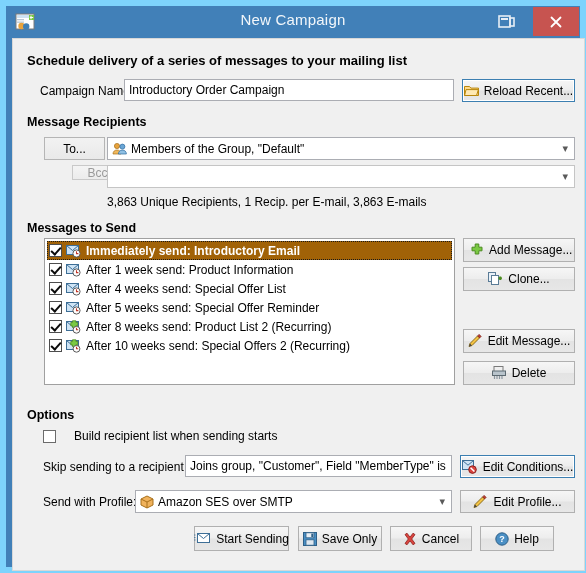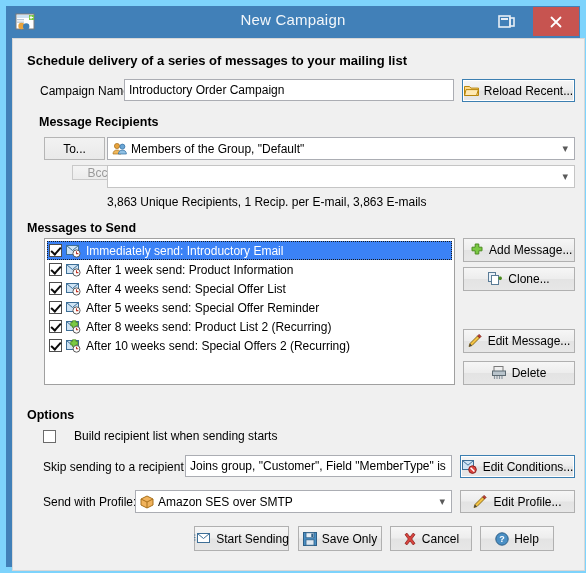--- a/index.html
+++ b/index.html
@@ -155,24 +155,25 @@
   }
   .list-row {
     display: flex;
     align-items: center;
     height: 19px;
     padding-left: 2px;
     font-size: 12px;
     white-space: nowrap;
   }
   .list-row.selected {
-    background: #3b82f6;
+    background: #a16207;
     color: #fff;
     outline: 1px dotted #1a1a1a;
     outline-offset: -1px;
+    font-weight: bold;
   }
   .list-row .rowlabel { margin-left: 4px; }
   .cbx {
     width: 13px; height: 13px;
     box-sizing: border-box;
     background: #fff;
     border: 1px solid #4d4d4d;
     position: relative;
     flex: 0 0 auto;
     margin-right: 4px;
@@ -241,21 +242,21 @@
     <div class="abs btn focus" style="left:449px; top:40px; width:113px; height:23px;">
       <span class="bicon">
         <svg width="15" height="13" viewBox="0 0 15 13">
           <path d="M0.5 2.5h5l1.4 1.6h7.6v7.4H0.5z" fill="#ffd98a" stroke="#b8860b" stroke-width="1"></path>
           <path d="M2 5.6h12.4l-1.9 5.9H0.6z" fill="#ffe9b3" stroke="#b8860b" stroke-width="1"></path>
         </svg>
       </span>
       <span>Reload Recent...</span>
     </div>
 
-    <div class="abs section-title" style="left:14px; top:76px;margin-left:12px;">Message Recipients</div>
+    <div class="abs section-title" style="left:14px; top:76px;">Message Recipients</div>
 
     <div class="abs btn plain" style="left:31px; top:98px; width:61px; height:23px;">
       <span>To...</span>
     </div>
     <div class="abs combo" style="left:94px; top:98px; width:468px; height:23px;">
       <span class="cicon">
         <svg width="15" height="13" viewBox="0 0 15 13">
           <circle cx="5" cy="4" r="2.6" fill="#e8a33d" stroke="#a8701a" stroke-width=".7"></circle>
           <path d="M1 12c0-2.6 1.8-4 4-4s4 1.4 4 4z" fill="#f0b85c" stroke="#a8701a" stroke-width=".7"></path>
           <circle cx="10.4" cy="4.6" r="2.5" fill="#6aa6d6" stroke="#2d6a9f" stroke-width=".7"></circle>

